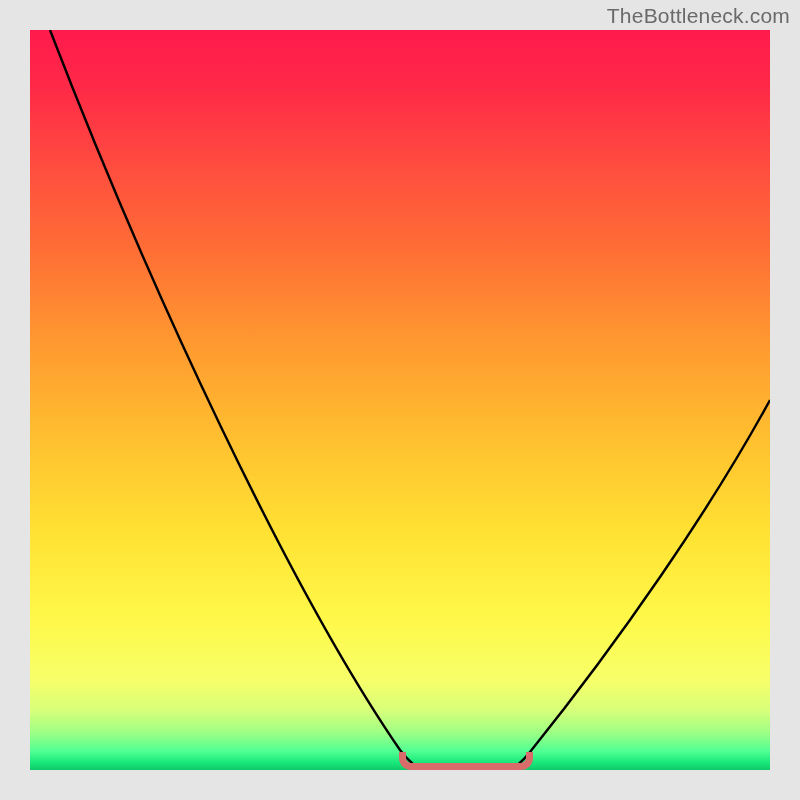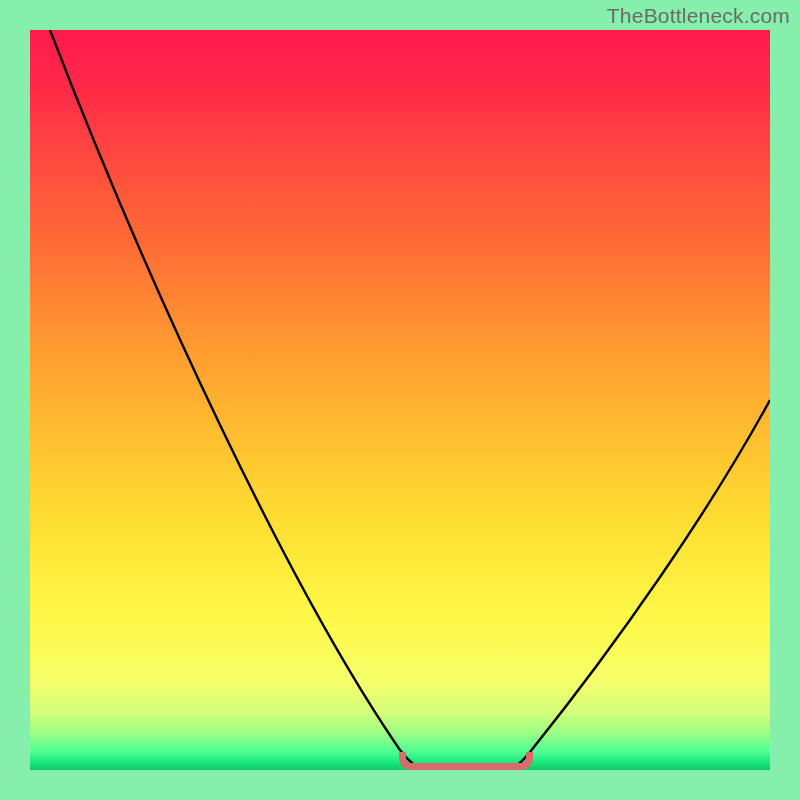--- a/index.html
+++ b/index.html
@@ -10,21 +10,21 @@
     background: #000;
     overflow: hidden;
     font-family: Arial, Helvetica, sans-serif;
   }
   .frame {
     position: absolute;
     left: 0;
     top: 0;
     width: 800px;
     height: 800px;
-    background: #86efac;
+    background: #e5e5e5;
   }
   .plot {
     position: absolute;
     left: 30px;
     top: 30px;
     width: 740px;
     height: 740px;
     overflow: hidden;
   }
   .gradient {

